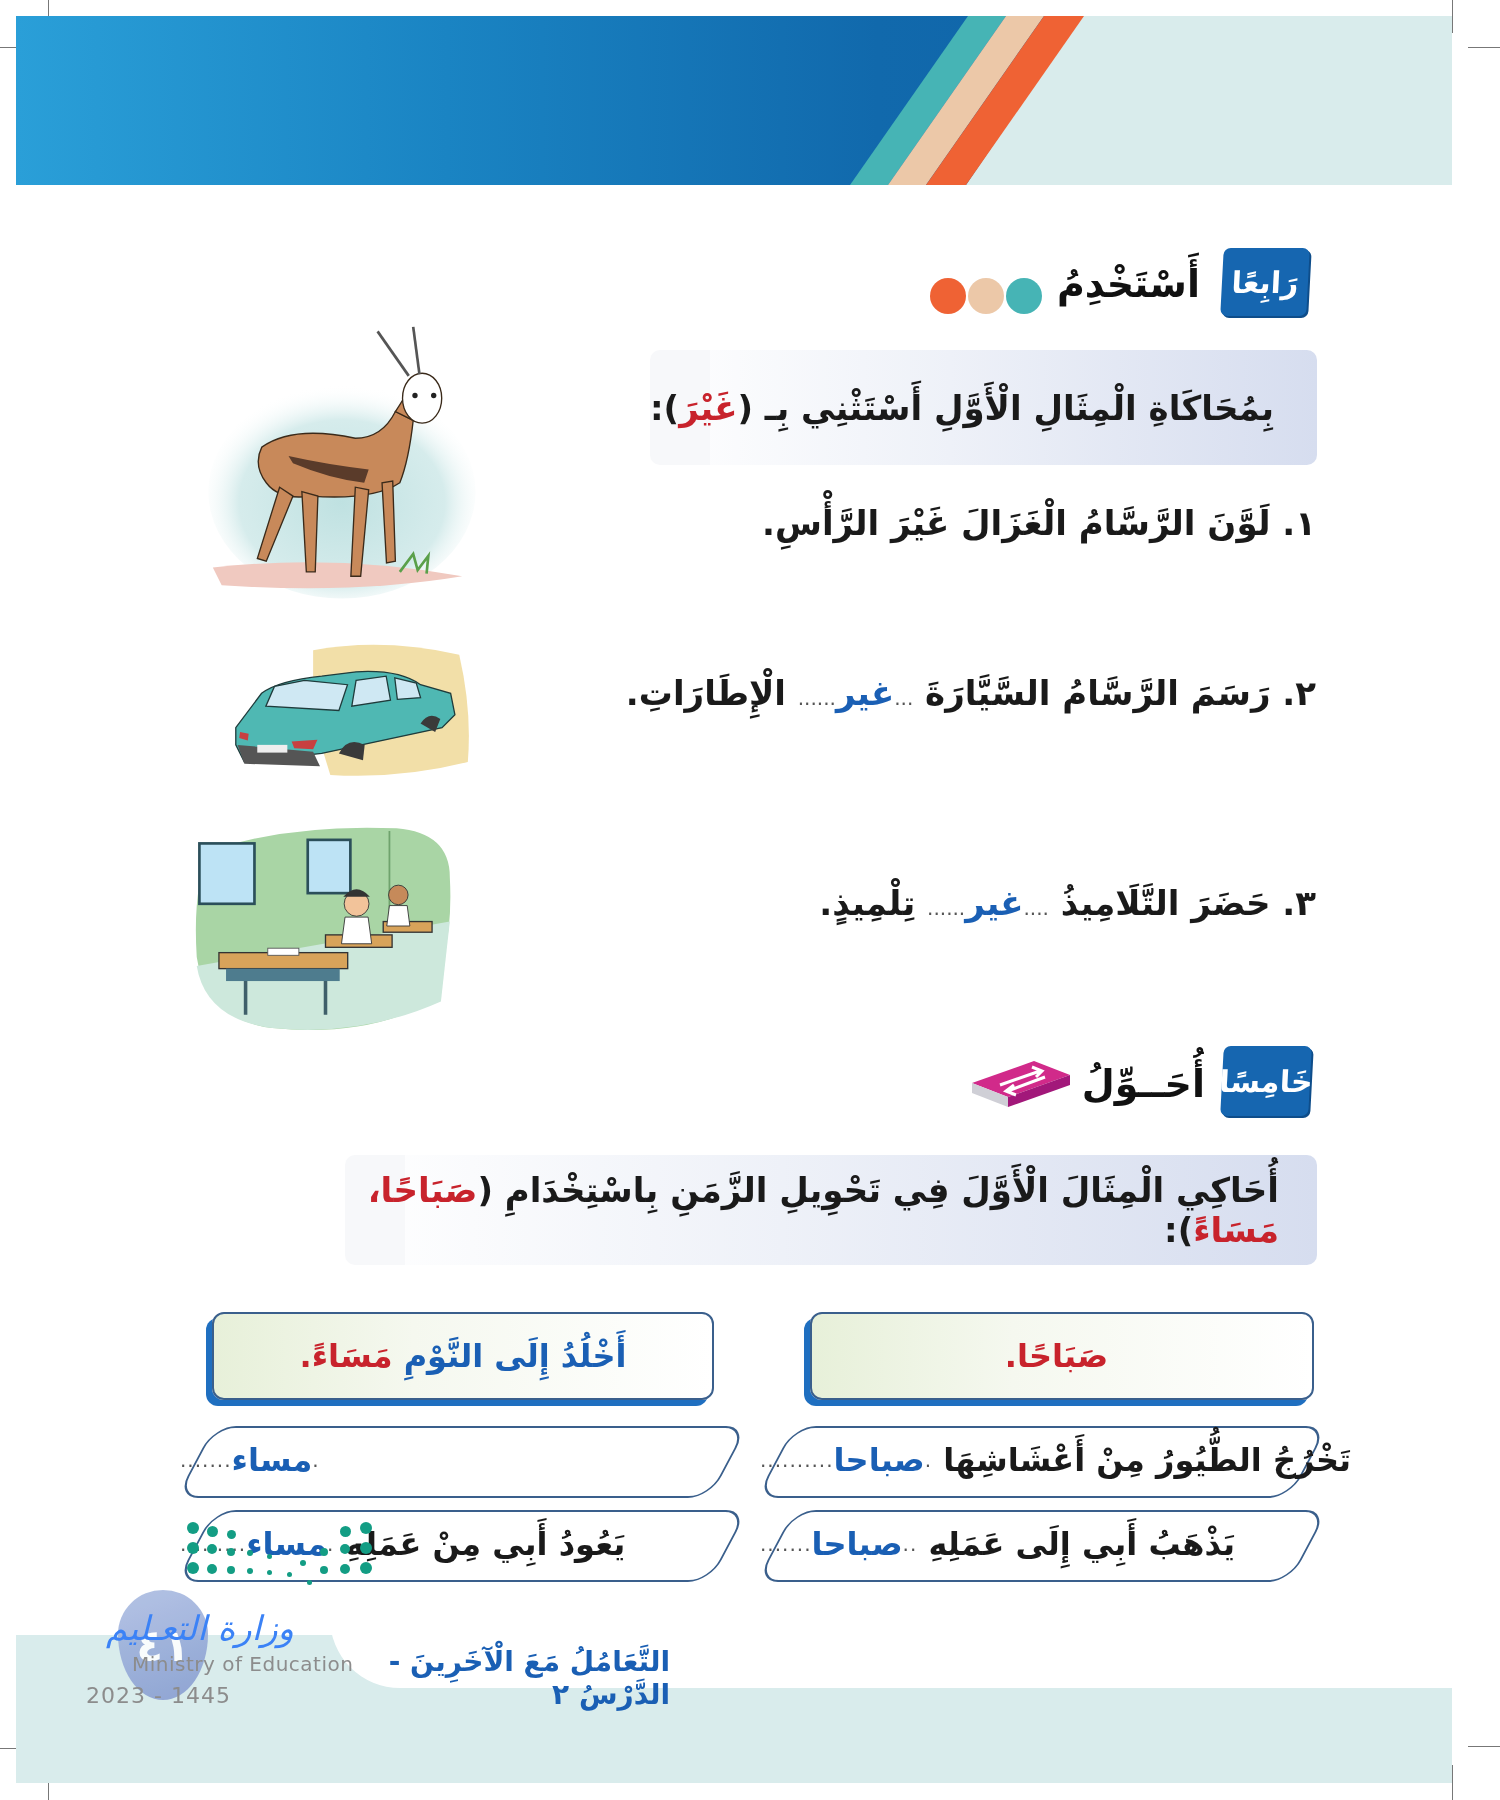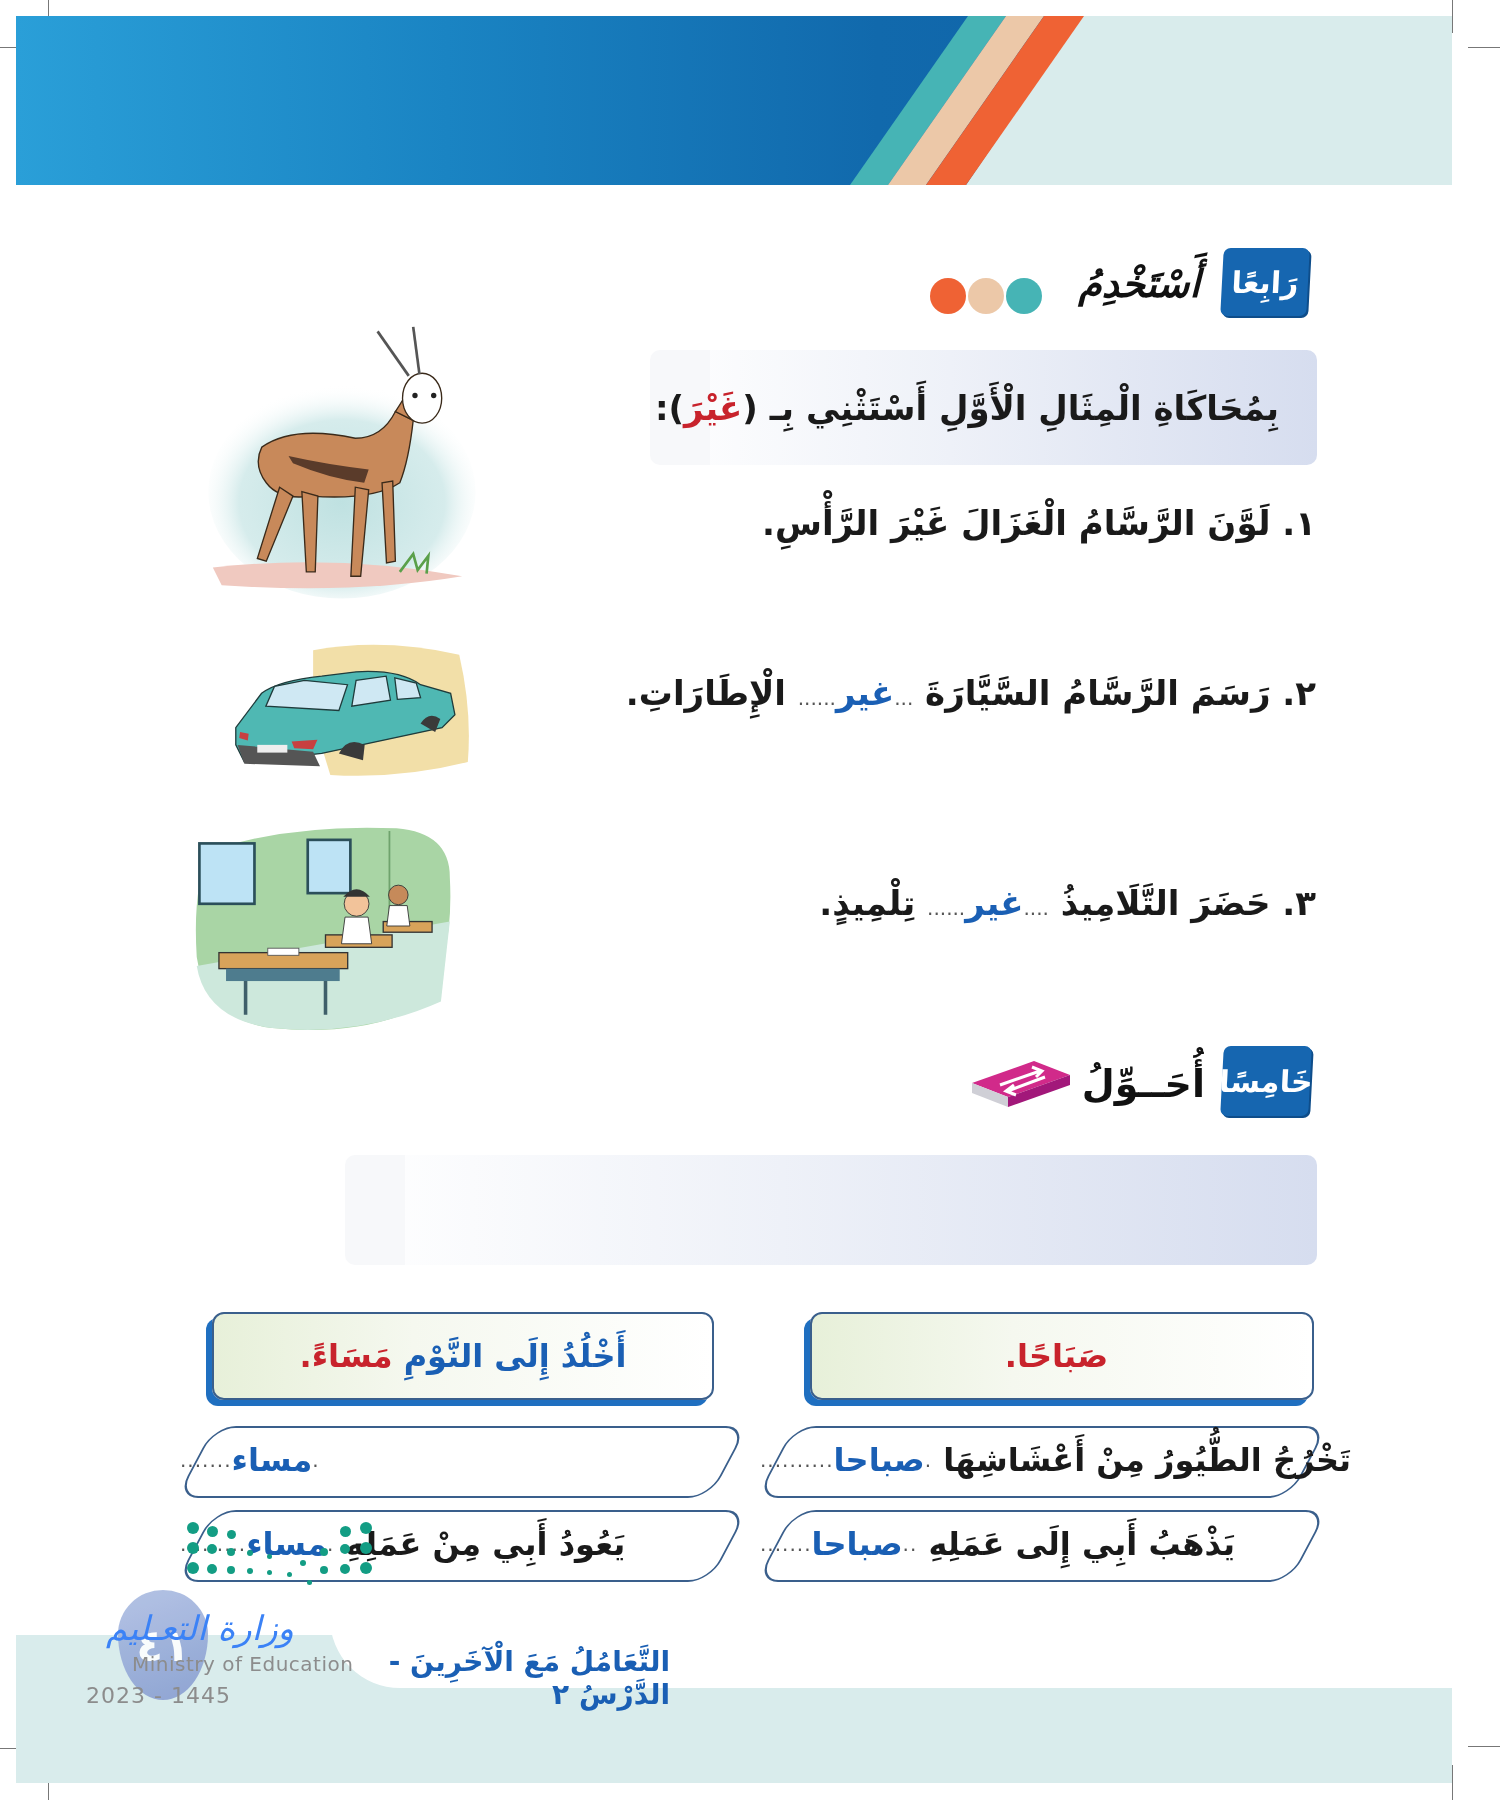--- a/index.html
+++ b/index.html
@@ -34,21 +34,21 @@
     display:flex; align-items:center; justify-content:center;
     transform:skewX(-3deg);
     box-shadow:2px 2px 0 #0e4d8a;
   }
   .section-title { font-size:38px; font-weight:bold; color:#111; direction:rtl; }
   .dot { position:absolute; width:36px; height:36px; border-radius:50%; }
 
   .instr-box {
     border-radius:10px;
     background:linear-gradient(90deg,#ffffff 0%,#eef1f8 45%,#d6ddef 100%);
-    display:flex; align-items:center; justify-content:flex-start;
+    display:flex; align-items:center; justify-content:flex-end;
     padding-right:38px; box-sizing:border-box;
     font-size:34px; font-weight:bold; color:#1a1a1a; direction:rtl;
   }
   .instr-box .fade {
     position:absolute; left:0; top:0; bottom:0; width:60px; background:#f7f8fa; border-radius:10px 0 0 10px;
   }
   .red { color:#c8232c; }
   .blue { color:#1a5fb4; }
 
   .sentence {
@@ -110,21 +110,21 @@
 <div class="crop" style="left:1468px;top:1746px;width:32px;height:1px;"></div>
 
 <div class="abs header-band">
   <div class="light"></div>
   <div class="stripe teal"></div>
   <div class="stripe peach"></div>
   <div class="stripe orange"></div>
 </div>
 
 <div class="abs badge" style="left:1222px;top:248px;width:86px;height:68px;">رَابِعًا</div>
-<div class="abs section-title" style="left:1020px;top:262px;width:180px;font-style:italic;">أَسْتَخْدِمُ</div>
+<div class="abs section-title" style="left:1020px;top:262px;width:180px;">أَسْتَخْدِمُ</div>
 <div class="abs" style="left:930px;top:278px;width:112px;height:36px;">
   <div class="dot" style="left:76px;background:#46b4b5;"></div>
   <div class="dot" style="left:38px;background:#ecc8a8;"></div>
   <div class="dot" style="left:0;background:#ef6234;"></div>
 </div>
 
 <div class="abs instr-box" style="left:650px;top:350px;width:667px;height:115px;">
   <span class="fade"></span>
   <span style="position:relative;">
     <span>بِمُحَاكَاةِ الْمِثَالِ الْأَوَّلِ أَسْتَثْنِي بِـ (</span><span class="red">غَيْرَ</span><span>):</span>
@@ -227,20 +227,23 @@
     <path d="M2 28 L38 42 L100 20 L64 6 Z" fill="#d12a8a"></path>
     <path d="M2 28 L2 38 L38 52 L38 42 Z" fill="#cfcfd6"></path>
     <path d="M38 42 L100 20 L100 30 L38 52 Z" fill="#a2187a"></path>
     <path d="M30 30 L70 16 M62 12 L72 16 L66 22" stroke="#fff" stroke-width="3" fill="none"></path>
     <path d="M75 22 L38 36 M44 30 L36 36 L46 40" stroke="#fff" stroke-width="3" fill="none"></path>
   </svg>
 </div>
 
 <div class="abs instr-box" style="left:345px;top:1155px;width:972px;height:110px;">
   <span class="fade"></span>
+  <span style="position:relative;">
+    <span>أُحَاكِي الْمِثَالَ الْأَوَّلَ فِي تَحْوِيلِ الزَّمَنِ بِاسْتِخْدَامِ (</span><span class="red">صَبَاحًا، مَسَاءً</span><span>):</span>
+  </span>
 </div>
 
 <div class="abs example-card" style="left:810px;top:1312px;width:500px;height:84px;">
   &nbsp;<span class="red">صَبَاحًا.</span>
 </div>
 <div class="abs example-card" style="left:212px;top:1312px;width:498px;height:84px;">
   <span>أَخْلُدُ إِلَى النَّوْمِ</span>&nbsp;<span class="red">مَسَاءً.</span>
 </div>
 
 <div class="abs exercise" style="left:775px;top:1426px;width:530px;height:68px;"></div>

